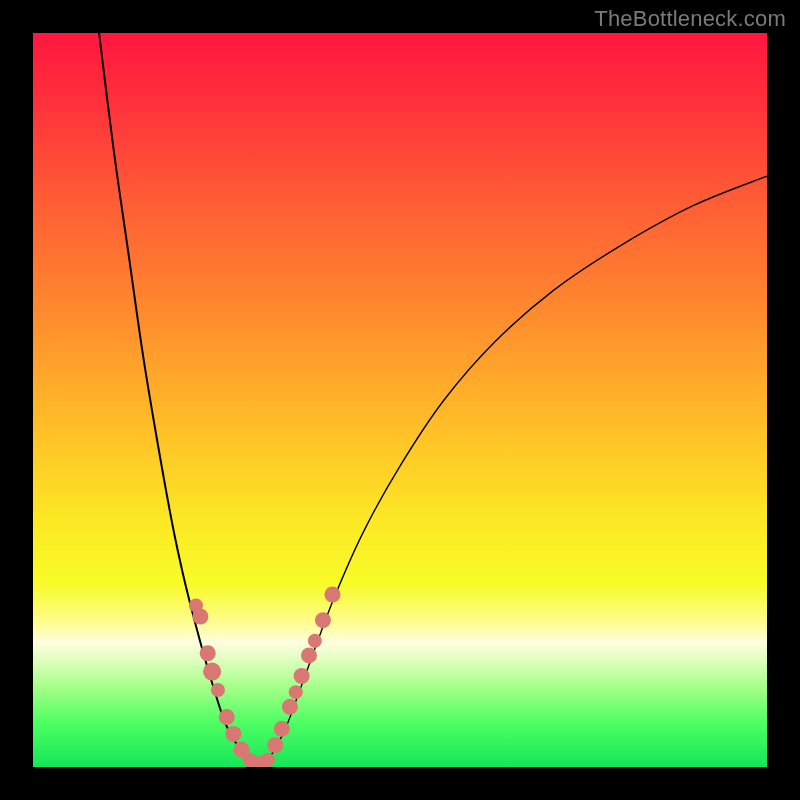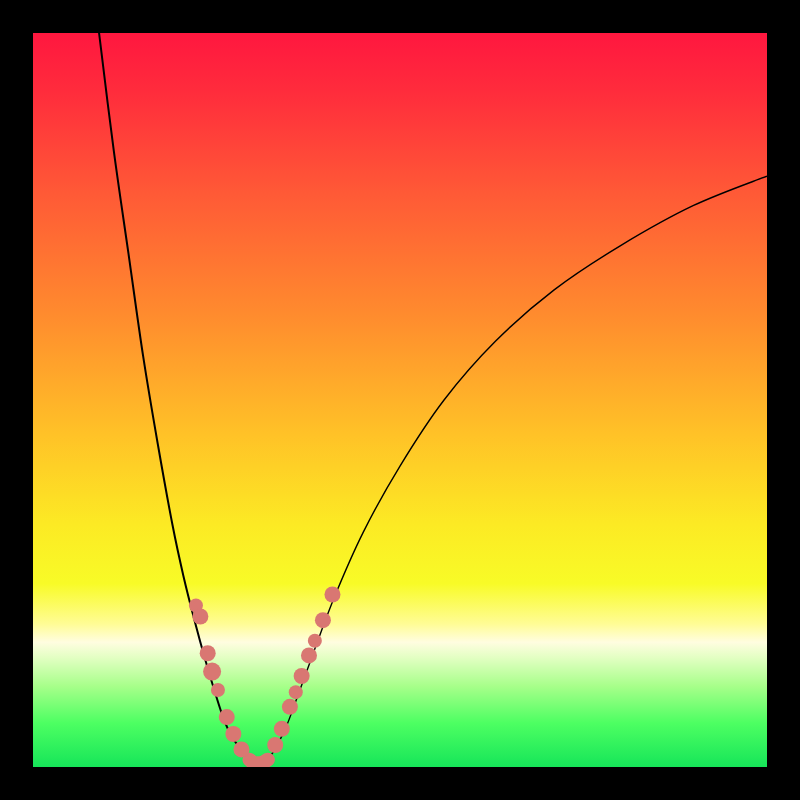--- a/index.html
+++ b/index.html
@@ -104,13 +104,14 @@
           <circle cx="256.9" cy="673.812" r="8" class="marker"></circle>
           <circle cx="262.772" cy="659.1320000000001" r="7" class="marker"></circle>
           <circle cx="268.644" cy="642.984" r="8" class="marker"></circle>
           <circle cx="275.984" cy="622.432" r="8" class="marker"></circle>
           <circle cx="281.856" cy="607.752" r="7" class="marker"></circle>
           <circle cx="289.93" cy="587.2" r="8" class="marker"></circle>
           <circle cx="299.472" cy="561.51" r="8" class="marker"></circle>
         </g>
     </svg>
   </div>
+  <div class="watermark">TheBottleneck.com</div>
 </div>
 
 </body></html>

